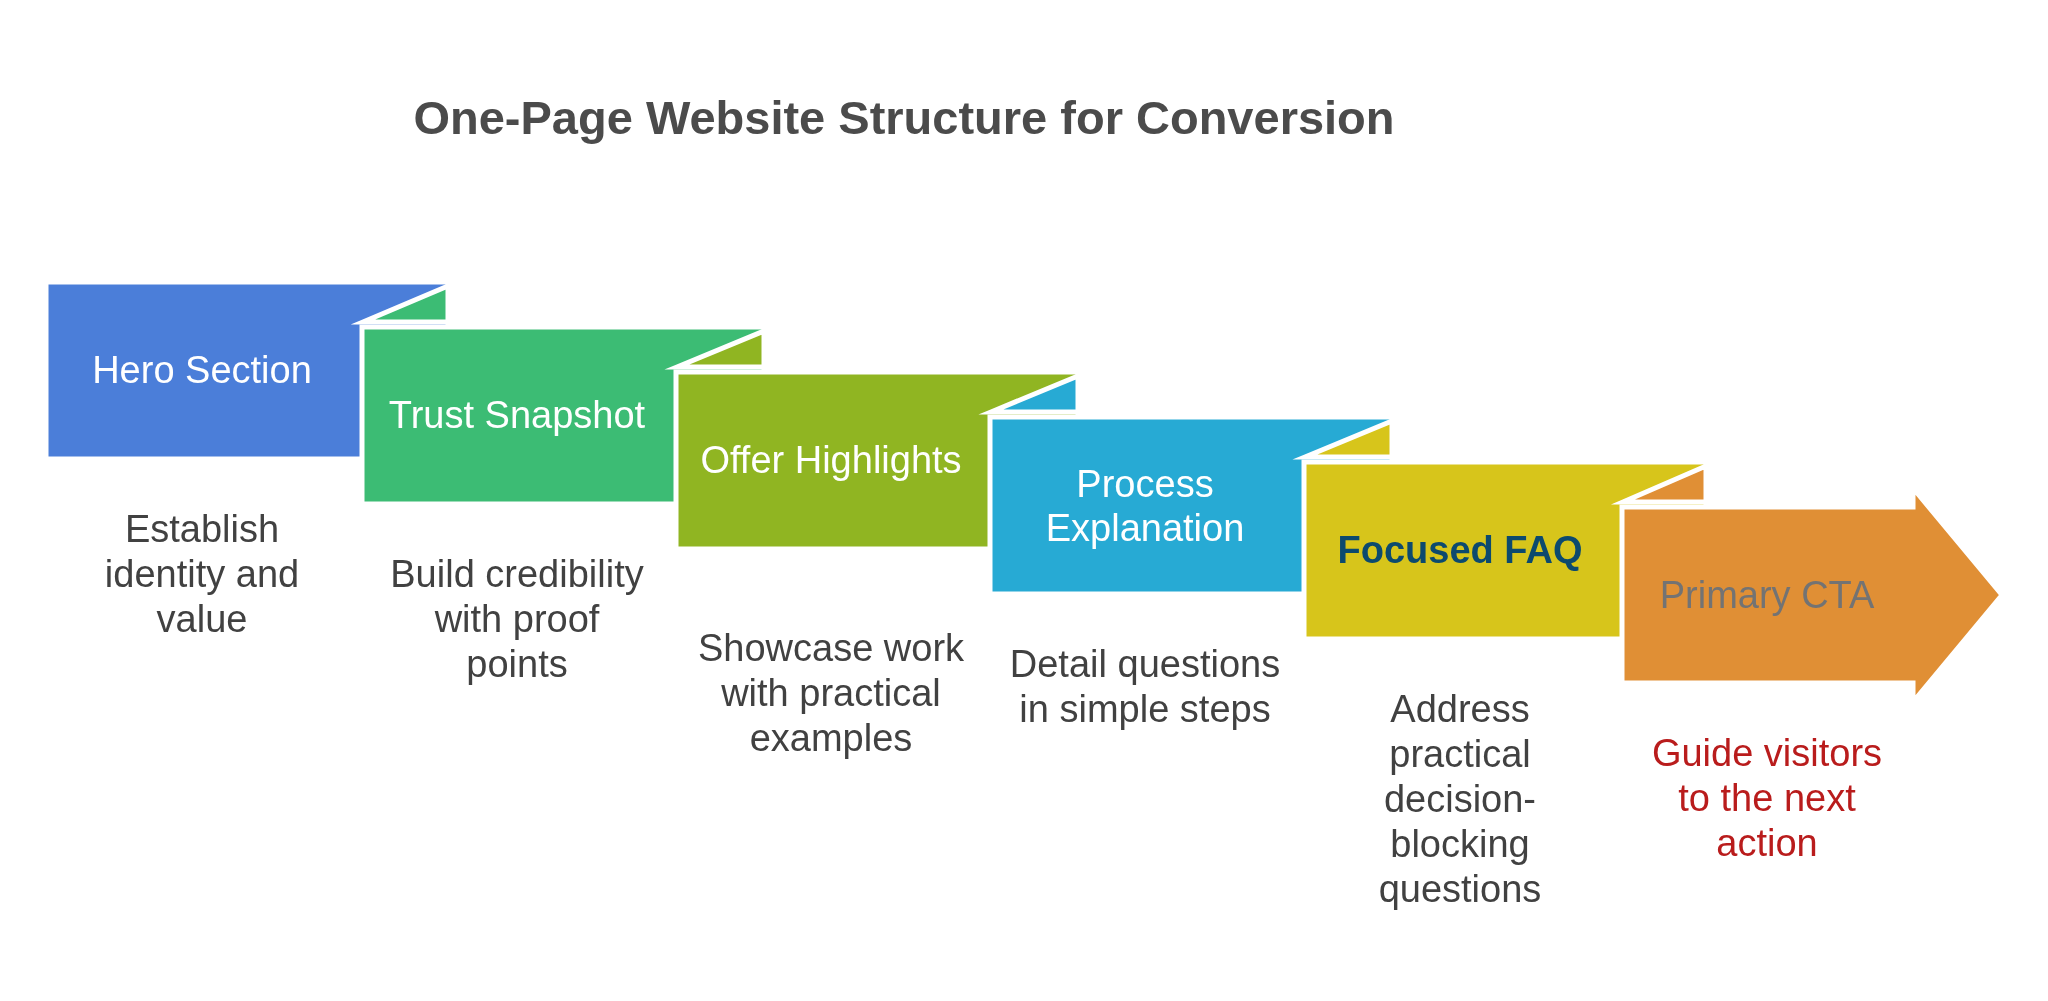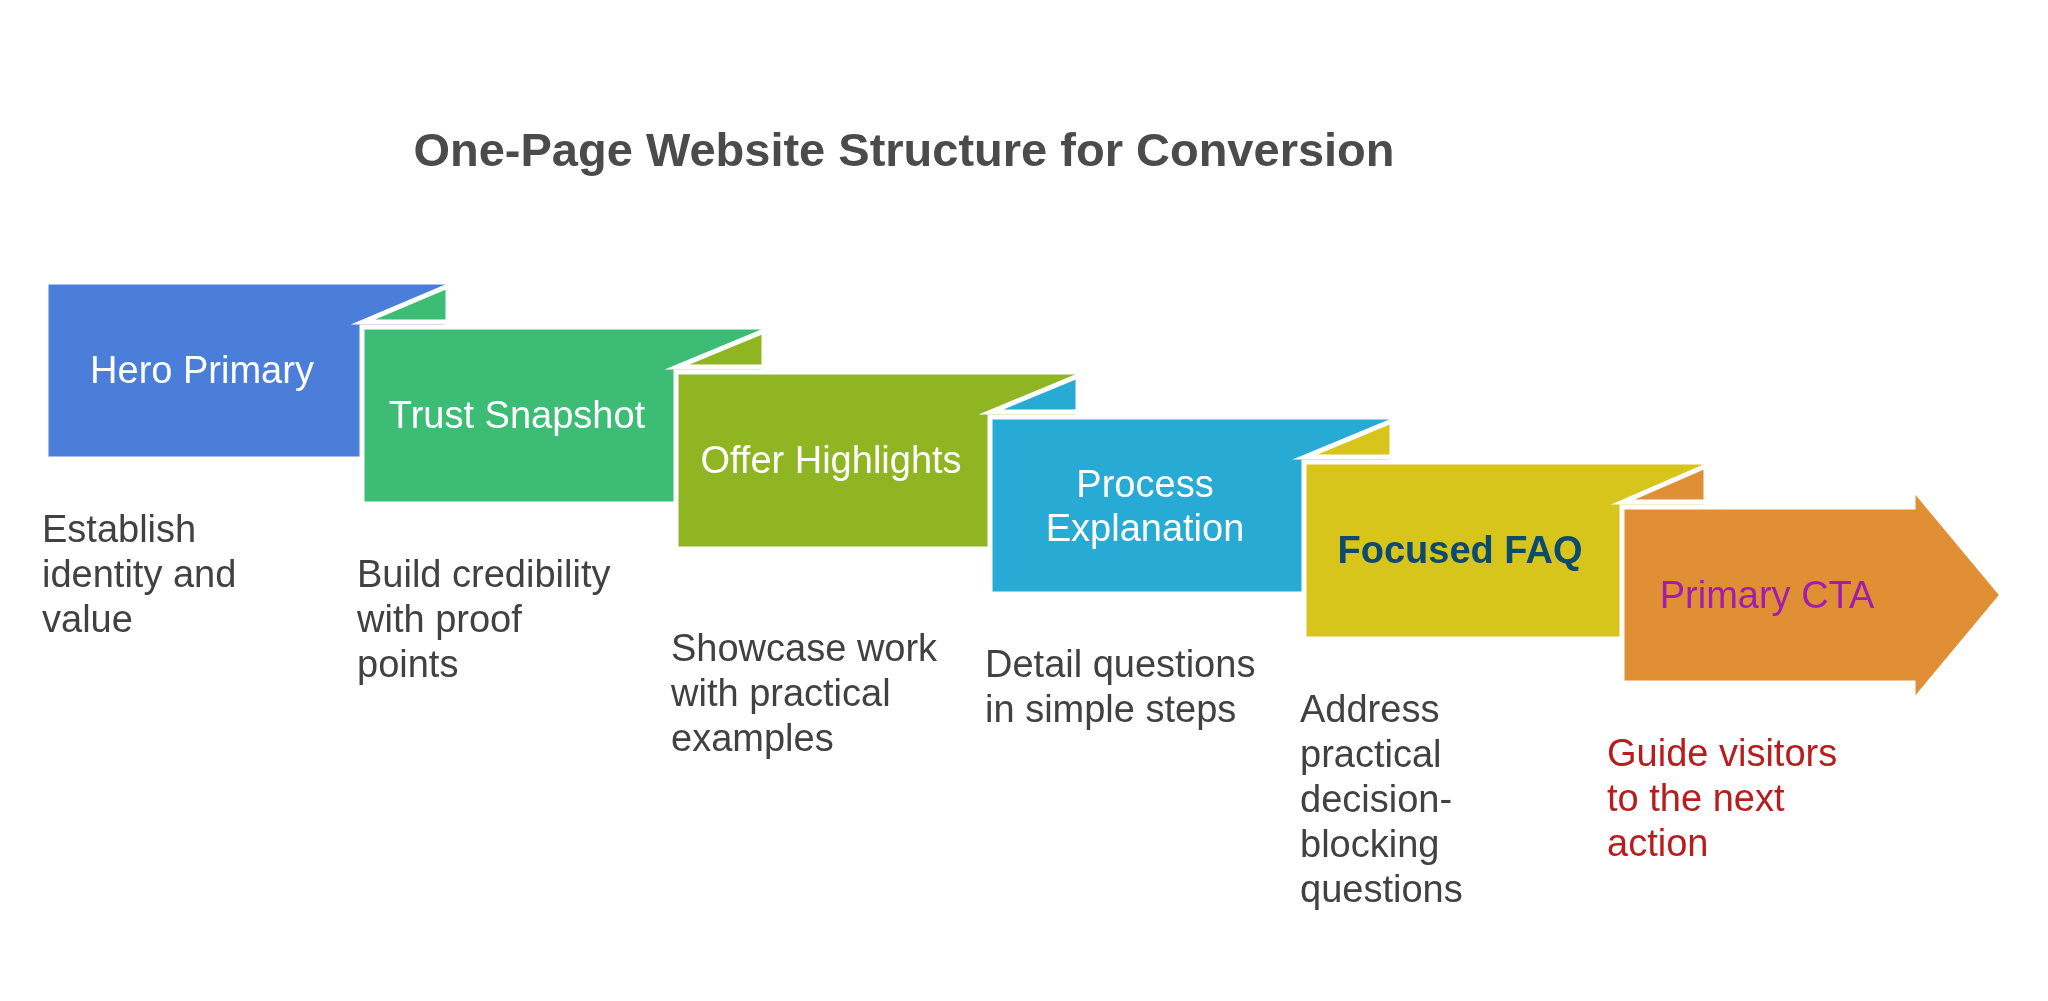--- a/index.html
+++ b/index.html
@@ -3,28 +3,28 @@
 <meta charset="utf-8">
 <style>
   html,body{margin:0;padding:0;background:#ffffff;}
   .canvas{
     position:relative;width:2048px;height:1001px;background:#ffffff;overflow:hidden;
     font-family:"Liberation Sans", sans-serif;
   }
   .shapes{position:absolute;left:0;top:0;}
   .title{
     position:absolute;left:0;top:90px;width:1808px;text-align:center;
-    font-size:47px;font-weight:700;letter-spacing:0px;margin-top:32px;
+    font-size:47px;font-weight:700;letter-spacing:0px;
   }
   .step-label{
     position:absolute;width:360px;text-align:center;color:#ffffff;
     font-size:38px;line-height:44px;font-weight:400;white-space:pre-line;
   }
   .step-desc{
-    position:absolute;width:320px;text-align:left;
+    position:absolute;width:320px;text-align:center;
     font-size:38px;line-height:45px;font-weight:400;white-space:pre-line;
   }
   .footer{
     position:absolute;left:20px;top:944px;height:40px;display:flex;align-items:center;gap:14px;
   }
   .footer .brand{
     font-size:26px;font-weight:800;color:#111111;letter-spacing:0.2px;
   }
 </style>
 </head>
@@ -49,27 +49,27 @@
       <polygon points="1305,457 1392,421 1392,457" fill="#d7c51b"></polygon>
       <rect x="1304" y="462" width="402" height="177" fill="#d7c51b"></rect>
 
       <polygon points="1623,502 1706,466 1706,502" fill="#e08f35"></polygon>
       <polygon points="1622,507 1913,507 1913,488 2002,595 1913,702 1913,683 1622,683" fill="#e08f35"></polygon>
     </g>
   </svg>
 
   <div class="title" style="color: rgb(75, 75, 75);">One-Page Website Structure for Conversion</div>
 
-  <div class="step-label" style="left: 22px; top: 348px; color: rgb(255, 255, 255);">Hero Primary</div>
+  <div class="step-label" style="left: 22px; top: 348px; color: rgb(255, 255, 255);">Hero Section</div>
   <div class="step-label" style="left: 337px; top: 393px; color: rgb(255, 255, 255);">Trust Snapshot</div>
   <div class="step-label" style="left: 651px; top: 438px; color: rgb(255, 255, 255);">Offer Highlights</div>
   <div class="step-label" style="left: 965px; top: 462px; color: rgb(255, 255, 255);">Process
 Explanation</div>
   <div class="step-label" style="left: 1280px; top: 528px; color: #0c4a6e; font-weight: bold;">Focused FAQ</div>
-  <div class="step-label" style="left: 1587px; top: 573px; color: #a21caf; text-align: center;">Primary CTA</div>
+  <div class="step-label" style="left: 1587px; top: 573px; color: #737373; text-align: center;">Primary CTA</div>
 
   <div class="step-desc" style="left: 42px; top: 507px; color: rgb(65, 65, 65);">Establish
 identity and
 value</div>
   <div class="step-desc" style="left: 357px; top: 552px; color: rgb(65, 65, 65);">Build credibility
 with proof
 points</div>
   <div class="step-desc" style="left: 671px; top: 626px; color: rgb(65, 65, 65);">Showcase work
 with practical
 examples</div>

